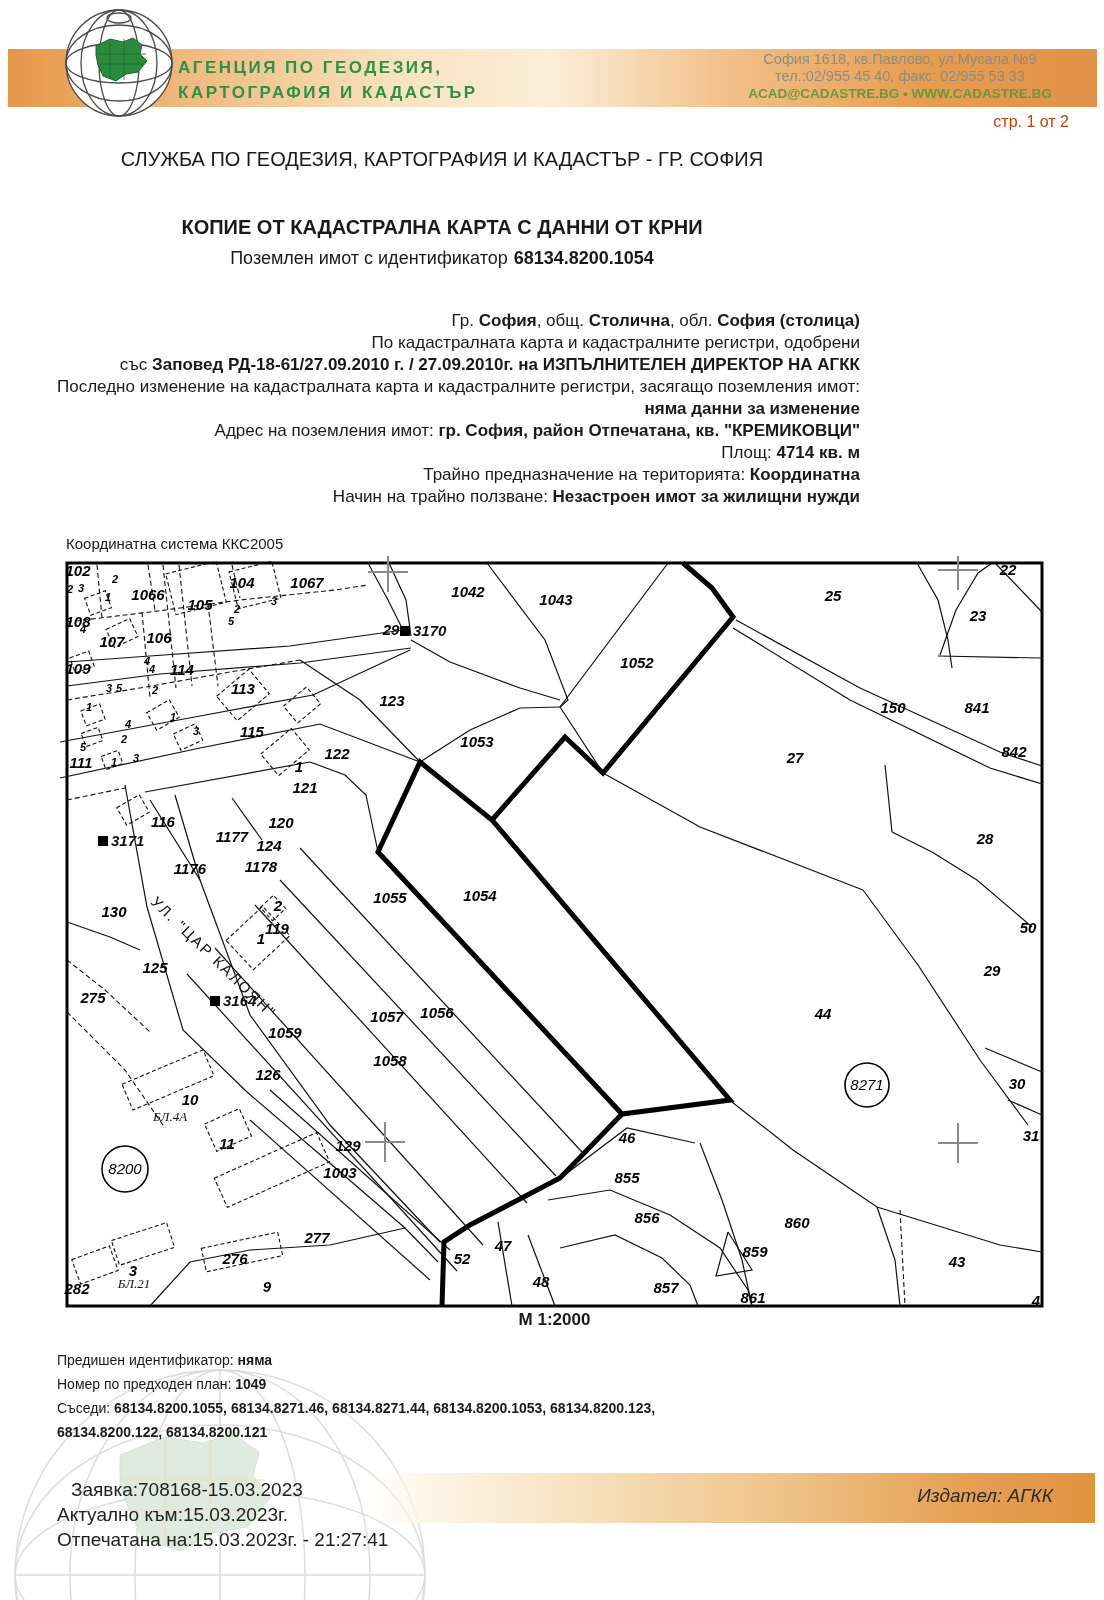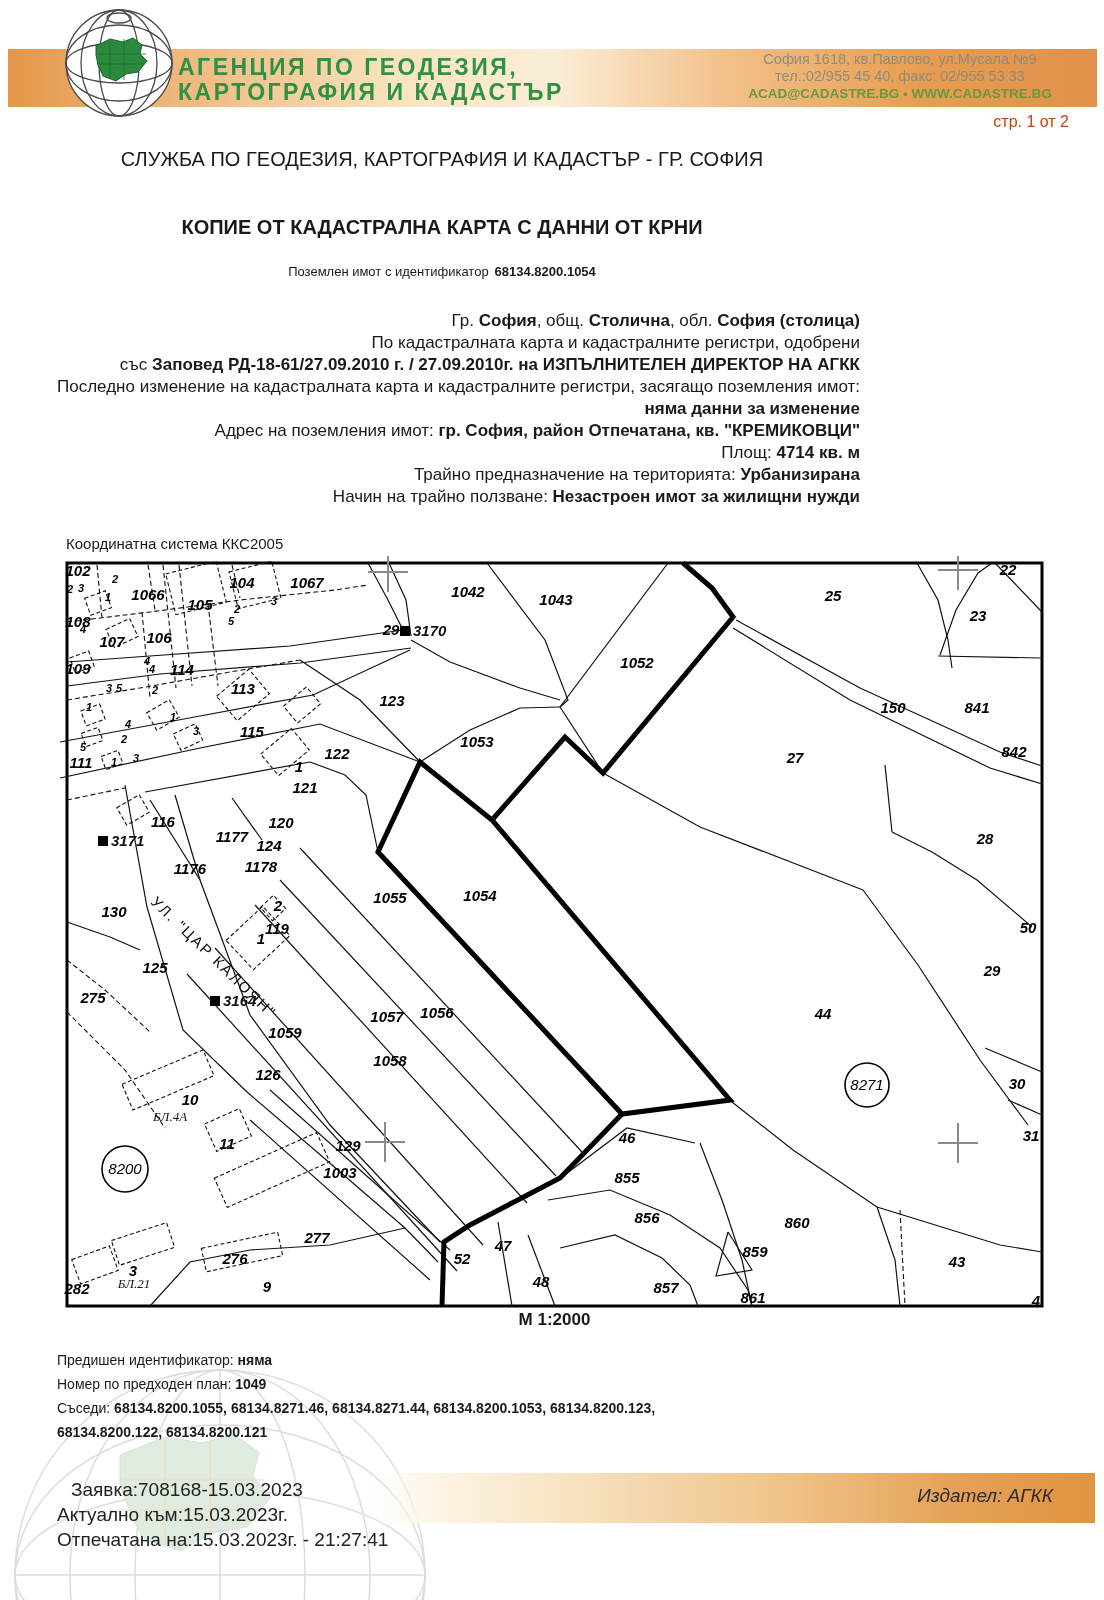--- a/index.html
+++ b/index.html
@@ -2,30 +2,30 @@
 <html><head>
 <meta charset="utf-8">
 <style>
   html,body{margin:0;padding:0;background:#fff;}
   body{width:1104px;height:1600px;position:relative;overflow:hidden;
        font-family:"Liberation Sans",sans-serif;color:#1a1a1a;}
   .abs{position:absolute;}
   
   #banner{left:8px;top:49px;width:1089px;height:58px;
     background:linear-gradient(90deg,#e5974a 0%,#efb87d 16%,#f9e3c0 36%,#fbeed8 50%,#f2c089 66%,#e79d4f 84%,#e0914a 100%);}
-  #agency{left:178px;top:55px;line-height:25px;font-weight:bold;font-size:23px;
+  #agency{left:178px;top:55px;line-height:25px;font-weight:bold;font-size:17px;
     letter-spacing:2.5px;color:#2e9143;}
   #contact{left:745px;top:51px;width:310px;text-align:center;font-size:14.5px;line-height:17px;color:#8f8c7e;}
   #contact .em{color:#68993f;font-weight:bold;font-size:13.5px;}
   #page-ind{left:899px;top:113px;width:170px;text-align:right;font-size:16px;color:#c2410c;}
   
   .ctr{left:0;width:884px;text-align:center;}
   #title-office{top:148px;font-size:20px;}
   #title-doc{top:216px;font-size:20px;font-weight:bold;}
-  #subtitle{top:264px;font-size:13px;}
+  #subtitle{top:248px;font-size:18px;}
   #subtitle b{padding-left:6px;}
   
   #info{left:57px;top:310px;font-size:17px;line-height:22px;text-align:right;}
   #details{left:57px;top:1336px;font-size:14px;line-height:24px;margin-top:12px;}
   b{font-weight:bold;}
   #coordsys{left:66px;top:535px;font-size:15px;}
   #scale{top:1310px;left:67px;width:975px;text-align:center;font-weight:bold;font-size:17px;}
   
   #footer-bar{left:368px;top:1473px;width:727px;height:50px;
     background:linear-gradient(90deg,rgba(255,255,255,0) 0%,#fdf6e8 8%,#f7e2c0 28%,#eec286 58%,#e5a055 82%,#df9440 100%);}
@@ -97,21 +97,21 @@
 <div id="subtitle" class="abs ctr"><span>Поземлен имот с  идентификатор</span><b>68134.8200.1054</b></div>
 
 <div id="info" class="abs">
     <div><span>Гр. </span><b>София</b><span>, общ. </span><b>Столична</b><span>, обл. </span><b>София (столица)</b></div>
     <div><span>По кадастралната карта и кадастралните регистри, одобрени</span></div>
     <div><span>със </span><b>Заповед РД-18-61/27.09.2010 г. / 27.09.2010г. на ИЗПЪЛНИТЕЛЕН ДИРЕКТОР НА АГКК</b></div>
     <div><span>Последно изменение на кадастралната карта и кадастралните регистри, засягащо поземления имот:</span></div>
     <div><b>няма данни за изменение</b></div>
     <div><span>Адрес на поземления имот: </span><b>гр. София, район Отпечатана, кв. "КРЕМИКОВЦИ"</b></div>
     <div><span>Площ: </span><b>4714 кв. м</b></div>
-    <div><span>Трайно предназначение на територията: </span><b>Урбанизирана</b></div>
+    <div><span>Трайно предназначение на територията: </span><b>Координатна</b></div>
     <div><span>Начин на трайно ползване: </span><b>Незастроен имот за жилищни нужди</b></div>
   </div>
 
 <div id="coordsys" class="abs">Координатна система ККС2005</div>
 <div id="map-wrap" class="abs">
   <svg id="map-svg" width="995" height="756" viewBox="55 556 995 756">
       <rect x="67" y="563" width="975" height="743" fill="none" stroke="#000" stroke-width="3"></rect>
       <polyline points="668,563 560,707" fill="none" stroke="#111" stroke-width="1.2"></polyline>
       <polyline points="560,707 603,773" fill="none" stroke="#111" stroke-width="1.2"></polyline>
       <polyline points="487,563 545,640 568,700 560,707" fill="none" stroke="#111" stroke-width="1.2"></polyline>

